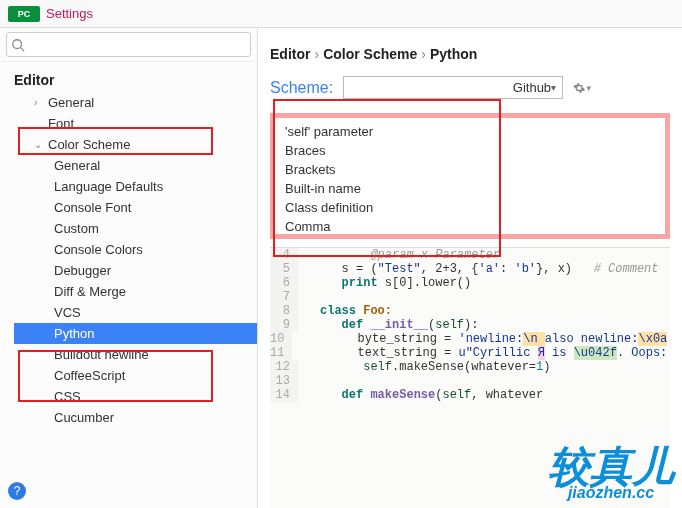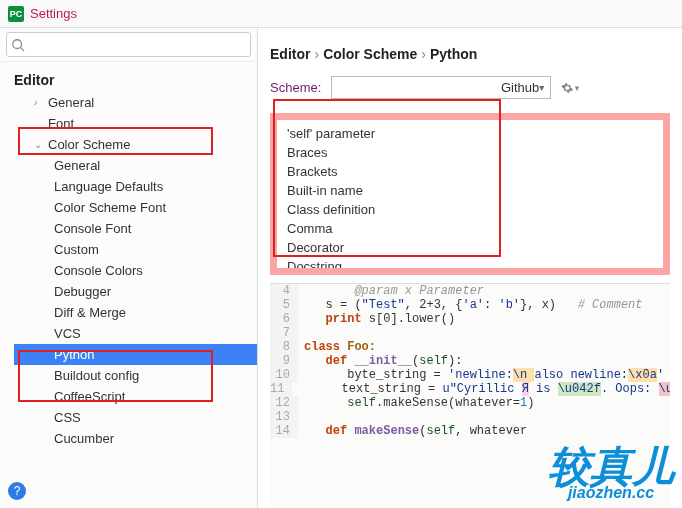--- a/index.html
+++ b/index.html
@@ -1,19 +1,19 @@
 <!DOCTYPE html>
 <html><head>
 <meta charset="utf-8">
 <style>
 * { box-sizing: border-box; margin: 0; padding: 0; }
 body { font-family: "Segoe UI", Tahoma, sans-serif; font-size: 13px; color: #333; background: #fff; width: 682px; height: 508px; overflow: hidden; position: relative; }
 .window { display: flex; flex-direction: column; height: 100%; }
 .titlebar { display: flex; align-items: center; padding: 4px 8px; border-bottom: 1px solid #ddd; background: #f9f9f9; height: 28px; }
-.titlebar-icon { width: 16px; height: 16px; background: #0a8f3c; border-radius: 2px; margin-right: 6px; display: flex; align-items: center; justify-content: center; }
+.titlebar-icon { width: 32px; height: 16px; background: #0a8f3c; border-radius: 2px; margin-right: 6px; display: flex; align-items: center; justify-content: center; }
 .titlebar-icon span { color: #fff; font-size: 9px; font-weight: bold; }
 .titlebar-title { font-size: 13px; color: #be185d; }
 .main { display: flex; flex: 1; overflow: hidden; }
 .sidebar { width: 258px; border-right: 1px solid #ddd; display: flex; flex-direction: column; background: #fcfcfc; }
 .search-row { padding: 4px 6px; border-bottom: 1px solid #eee; }
 .search-box { display: flex; align-items: center; border: 1px solid #ccc; border-radius: 3px; padding: 2px 4px; background: #fff; }
 .search-box svg { width: 14px; height: 14px; stroke: #888; fill: none; }
 .search-box input { border: none; outline: none; flex: 1; font-size: 13px; padding: 2px 4px; }
 .tree { flex: 1; overflow-y: auto; padding: 6px 0 6px 14px; }
 .tree-section-title { font-weight: bold; font-size: 14px; padding: 4px 0; color: #222; }
@@ -21,32 +21,32 @@
 .tree-item.indent1 { padding-left: 20px; }
 .tree-item.indent2 { padding-left: 40px; }
 .tree-item .chev { width: 10px; display: inline-block; color: #888; font-size: 10px; margin-right: 4px; }
 .tree-item.selected { background: #3b82f6; color: #fff; }
 .highlight-red { border: 2px solid #e02020; position: absolute; pointer-events: none; }
 .help-icon { position: absolute; left: 8px; bottom: 8px; width: 18px; height: 18px; border-radius: 50%; background: #2d7be5; color: #fff; font-size: 12px; line-height: 18px; text-align: center; cursor: pointer; }
 .content { flex: 1; display: flex; flex-direction: column; padding: 10px 12px 0 12px; overflow: hidden; }
 .breadcrumb { font-size: 14px; font-weight: bold; padding: 8px 0 14px 0; color: #222; }
 .breadcrumb .sep { color: #888; font-weight: normal; margin: 0 4px; }
 .scheme-row { display: flex; align-items: center; gap: 10px; margin-bottom: 14px; }
-.scheme-label { font-size: 13px; color: #701a75; }
+.scheme-label { font-size: 16px; color: #3b82f6; }
 .scheme-select { flex: 0 0 220px; display: flex; align-items: center; border: 1px solid #bbb; background: #fff; padding: 3px 6px; justify-content: flex-end; cursor: pointer; }
 .scheme-select .chevdown { color: #666; font-size: 10px; }
 .gear { width: 18px; height: 18px; display: flex; align-items: center; justify-content: center; color: #888; cursor: pointer; }
 .gear svg { width: 14px; height: 14px; }
-.attr-list-box { border: 7px solid #fca5a5; height: 162px; overflow: auto; padding: 4px 0; margin-bottom: 8px; position: relative; }
+.attr-list-box { border: 5px solid #fca5a5; height: 126px; overflow: auto; padding: 4px 0; margin-bottom: 8px; position: relative; }
 .attr-item { padding: 2px 10px; cursor: pointer; font-size: 13px; }
 .code-preview { flex: 1; border-top: 1px solid #ddd; background: #fbfbfa; font-family: "Courier New", monospace; font-size: 12px; overflow: auto; position: relative; }
 .code-line { display: flex; white-space: pre; }
 .gutter { width: 28px; text-align: right; padding-right: 8px; color: #aaa; background: #f3f3f1; user-select: none; }
-.code { padding-left: 6px; flex: 1; }
-.kw { color: #c2410c; font-weight: bold; }
+.code { padding-left: 6px; flex: 1; margin-left: 16px; }
+.kw { color: #0f766e; font-weight: bold; }
 .def { color: #795da3; font-weight: bold; text-align: center; }
 .str { color: #183691; }
 .str-hl1 { background: #ffe0a8; }
 .str-hl2 { background: #fbcfe8; }
 .str-hl3 { background: #cde8c1; }
 .num { color: #0086b3; }
 .comment { color: #969896; font-style: italic; }
 .cls { color: #a16207; font-weight: bold; }
 .self { color: #14532d; }
 .err { background: #f2c4c4; }
@@ -88,23 +88,20 @@
             <span class="chev">⌄</span>
             <span>Color Scheme</span>
           </div>
         <div class="tree-item indent2">
             <span>General</span>
           </div>
         <div class="tree-item indent2">
             <span>Language Defaults</span>
           </div>
         <div class="tree-item indent2">
-            <span>Color Scheme Font</span>
-          </div>
-        <div class="tree-item indent2">
             <span>Console Font</span>
           </div>
         <div class="tree-item indent2">
             <span>Custom</span>
           </div>
         <div class="tree-item indent2">
             <span>Console Colors</span>
           </div>
         <div class="tree-item indent2">
             <span>Debugger</span>
@@ -112,21 +109,21 @@
         <div class="tree-item indent2">
             <span>Diff &amp; Merge</span>
           </div>
         <div class="tree-item indent2">
             <span>VCS</span>
           </div>
         <div class="tree-item indent2 selected">
             <span>Python</span>
           </div>
         <div class="tree-item indent2">
-            <span>Buildout config</span>
+            <span>Buildout newline</span>
           </div>
         <div class="tree-item indent2">
             <span>CoffeeScript</span>
           </div>
         <div class="tree-item indent2">
             <span>CSS</span>
           </div>
         <div class="tree-item indent2">
             <span>Cucumber</span>
           </div>

